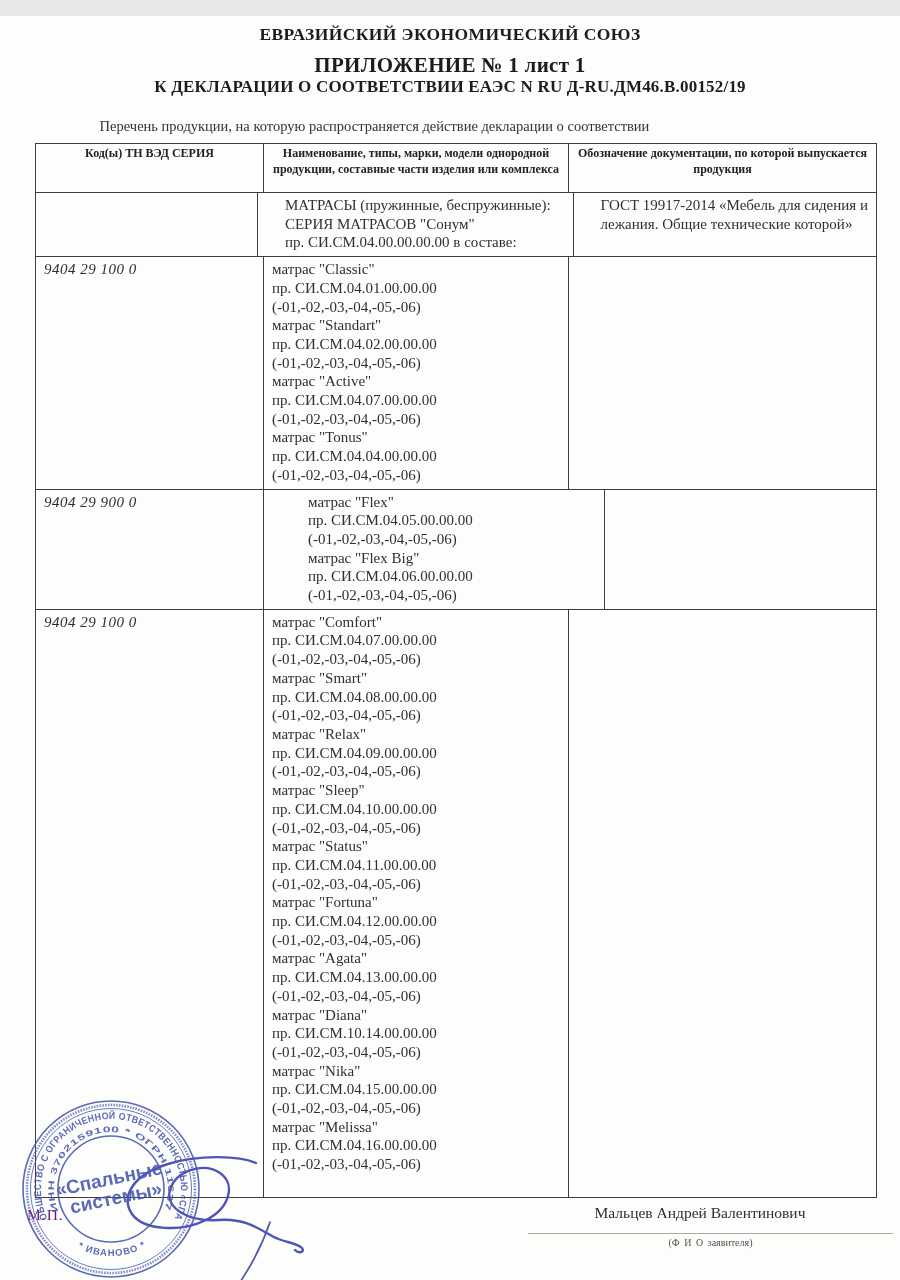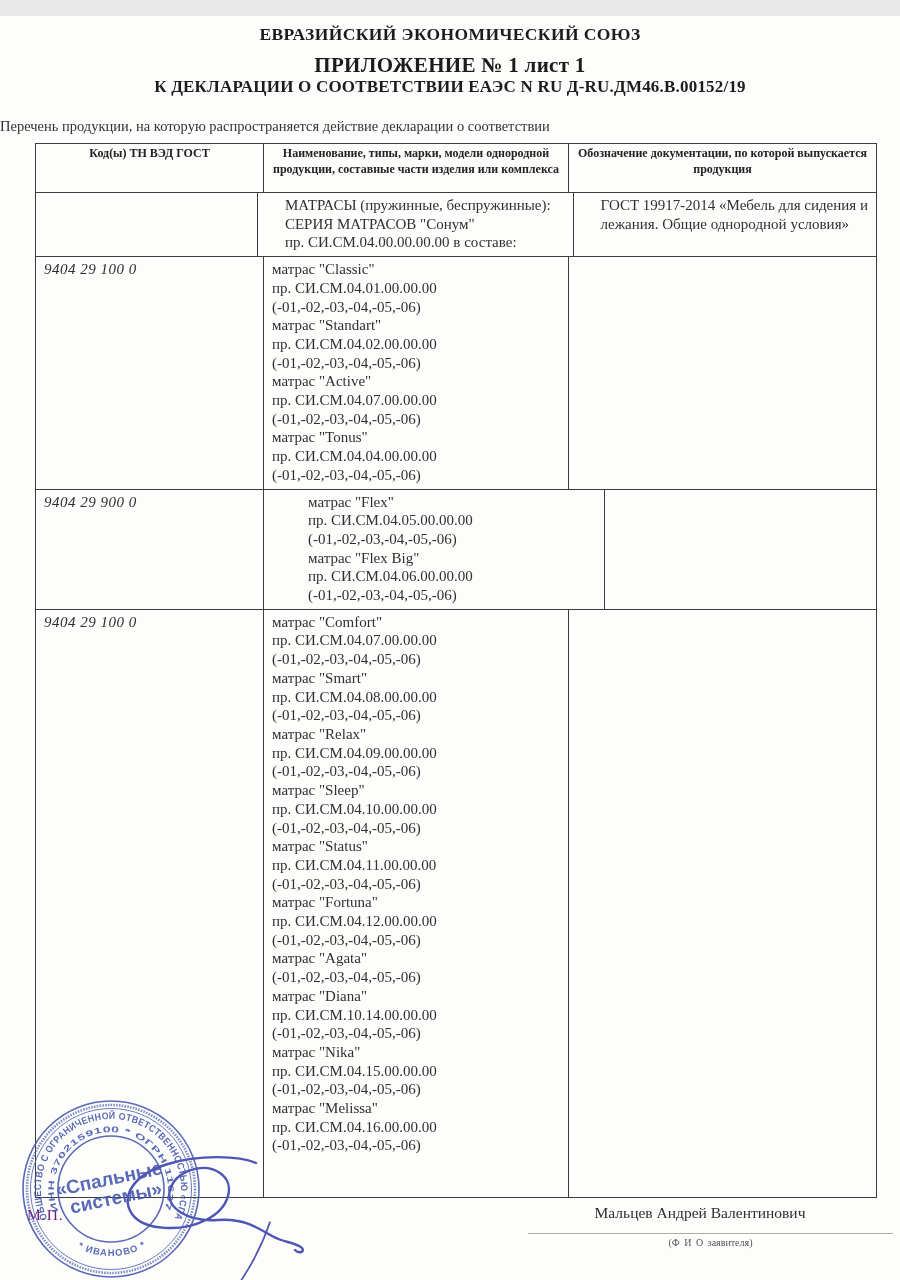--- a/index.html
+++ b/index.html
@@ -10,21 +10,21 @@
     background:#fdfdfc;
     font-family:"Liberation Serif","DejaVu Serif",serif;
     color:#2a2a2a;
     overflow:hidden;
   }
   .hdr{position:absolute;left:0;width:900px;text-align:center;font-weight:bold;color:#1c1c1c;}
   .t1{top:8px;font-size:17.5px;letter-spacing:.4px;}
   .t2{top:37px;font-size:21px;letter-spacing:.3px;}
   .t3{top:61px;font-size:17px;letter-spacing:.2px;}
   .subtitle{
-    position:absolute;top:102px;left:0;width:749px;
+    position:absolute;top:102px;left:0;width:749px;text-align:center;
     font-size:14.5px;color:#333;
   }
   
   .tbl{
     position:absolute;left:35px;top:127px;width:842px;
     border:1.6px solid #3d3d3d;
     box-sizing:border-box;
     font-size:15px;line-height:18.7px;color:#303030;
   }
   .row{display:flex;border-bottom:1.5px solid #3d3d3d;}
@@ -63,35 +63,35 @@
 
 <div class="page">
 
   <div class="hdr t1">ЕВРАЗИЙСКИЙ ЭКОНОМИЧЕСКИЙ СОЮЗ</div>
   <div class="hdr t2">ПРИЛОЖЕНИЕ № 1 лист 1</div>
   <div class="hdr t3">К ДЕКЛАРАЦИИ О СООТВЕТСТВИИ ЕАЭС N RU Д-RU.ДМ46.В.00152/19</div>
   <div class="subtitle">Перечень продукции, на которую распространяется действие декларации о соответствии</div>
 
   <div class="tbl">
     <div class="row thead">
-      <div class="c c1 th">Код(ы) ТН ВЭД ГОСТ</div>
+      <div class="c c1 th">Код(ы) ТН ВЭД СЕРИЯ</div>
       <div class="c c2 th">Наименование, типы, марки, модели однородной продукции, составные части изделия или комплекса</div>
       <div class="c c3 th">Обозначение документации, по которой выпускается продукция</div>
     </div>
 
     <div class="row r0">
       <div class="c c1 code"></div>
       <div class="c c2">
           <div class="cell-line">МАТРАСЫ (пружинные, беспружинные):</div>
           <div class="cell-line">СЕРИЯ МАТРАСОВ "Сонум"</div>
           <div class="cell-line">пр. СИ.СМ.04.00.00.00.00 в составе:</div>
         </div>
       <div class="c c3">
           <div class="cell-line">ГОСТ 19917-2014 «Мебель для сидения и</div>
-          <div class="cell-line">лежания. Общие однородной условия»</div>
+          <div class="cell-line">лежания. Общие технические которой»</div>
         </div>
     </div>
 
     <div class="row r1">
       <div class="c c1 code">9404 29 100 0</div>
       <div class="c c2">
           <div class="cell-line">матрас "Classic"</div>
           <div class="cell-line">пр. СИ.СМ.04.01.00.00.00</div>
           <div class="cell-line">(-01,-02,-03,-04,-05,-06)</div>
           <div class="cell-line">матрас "Standart"</div>
@@ -135,20 +135,21 @@
           <div class="cell-line">матрас "Sleep"</div>
           <div class="cell-line">пр. СИ.СМ.04.10.00.00.00</div>
           <div class="cell-line">(-01,-02,-03,-04,-05,-06)</div>
           <div class="cell-line">матрас "Status"</div>
           <div class="cell-line">пр. СИ.СМ.04.11.00.00.00</div>
           <div class="cell-line">(-01,-02,-03,-04,-05,-06)</div>
           <div class="cell-line">матрас "Fortuna"</div>
           <div class="cell-line">пр. СИ.СМ.04.12.00.00.00</div>
           <div class="cell-line">(-01,-02,-03,-04,-05,-06)</div>
           <div class="cell-line">матрас "Agata"</div>
+          <div class="cell-line">пр. СИ.СМ.04.13.00.00.00</div>
           <div class="cell-line">(-01,-02,-03,-04,-05,-06)</div>
           <div class="cell-line">матрас "Diana"</div>
           <div class="cell-line">пр. СИ.СМ.10.14.00.00.00</div>
           <div class="cell-line">(-01,-02,-03,-04,-05,-06)</div>
           <div class="cell-line">матрас "Nika"</div>
           <div class="cell-line">пр. СИ.СМ.04.15.00.00.00</div>
           <div class="cell-line">(-01,-02,-03,-04,-05,-06)</div>
           <div class="cell-line">матрас "Melissa"</div>
           <div class="cell-line">пр. СИ.СМ.04.16.00.00.00</div>
           <div class="cell-line">(-01,-02,-03,-04,-05,-06)</div>

